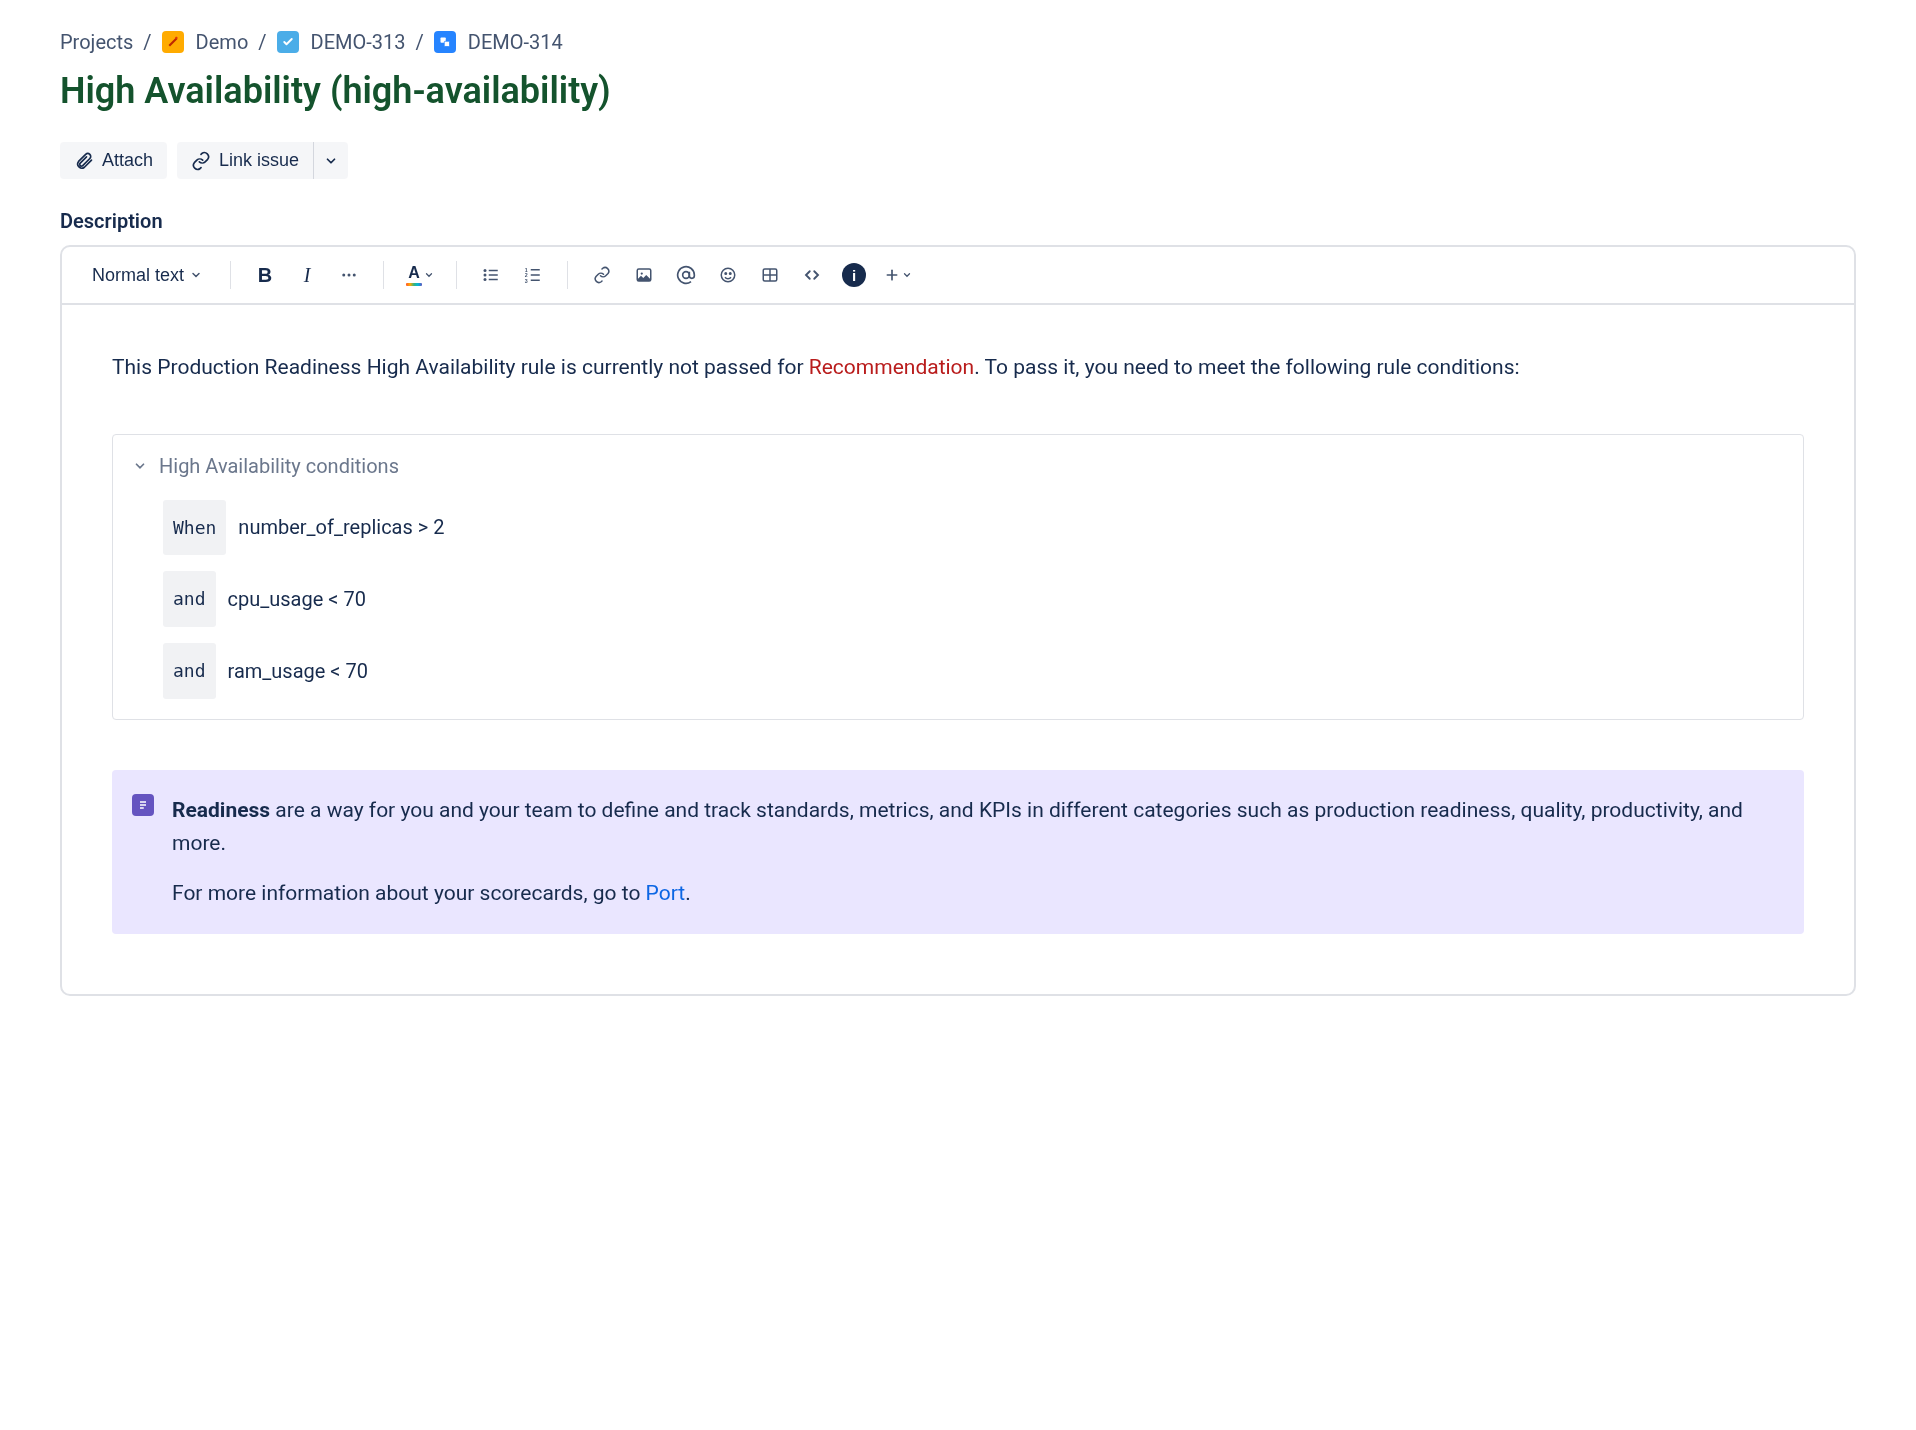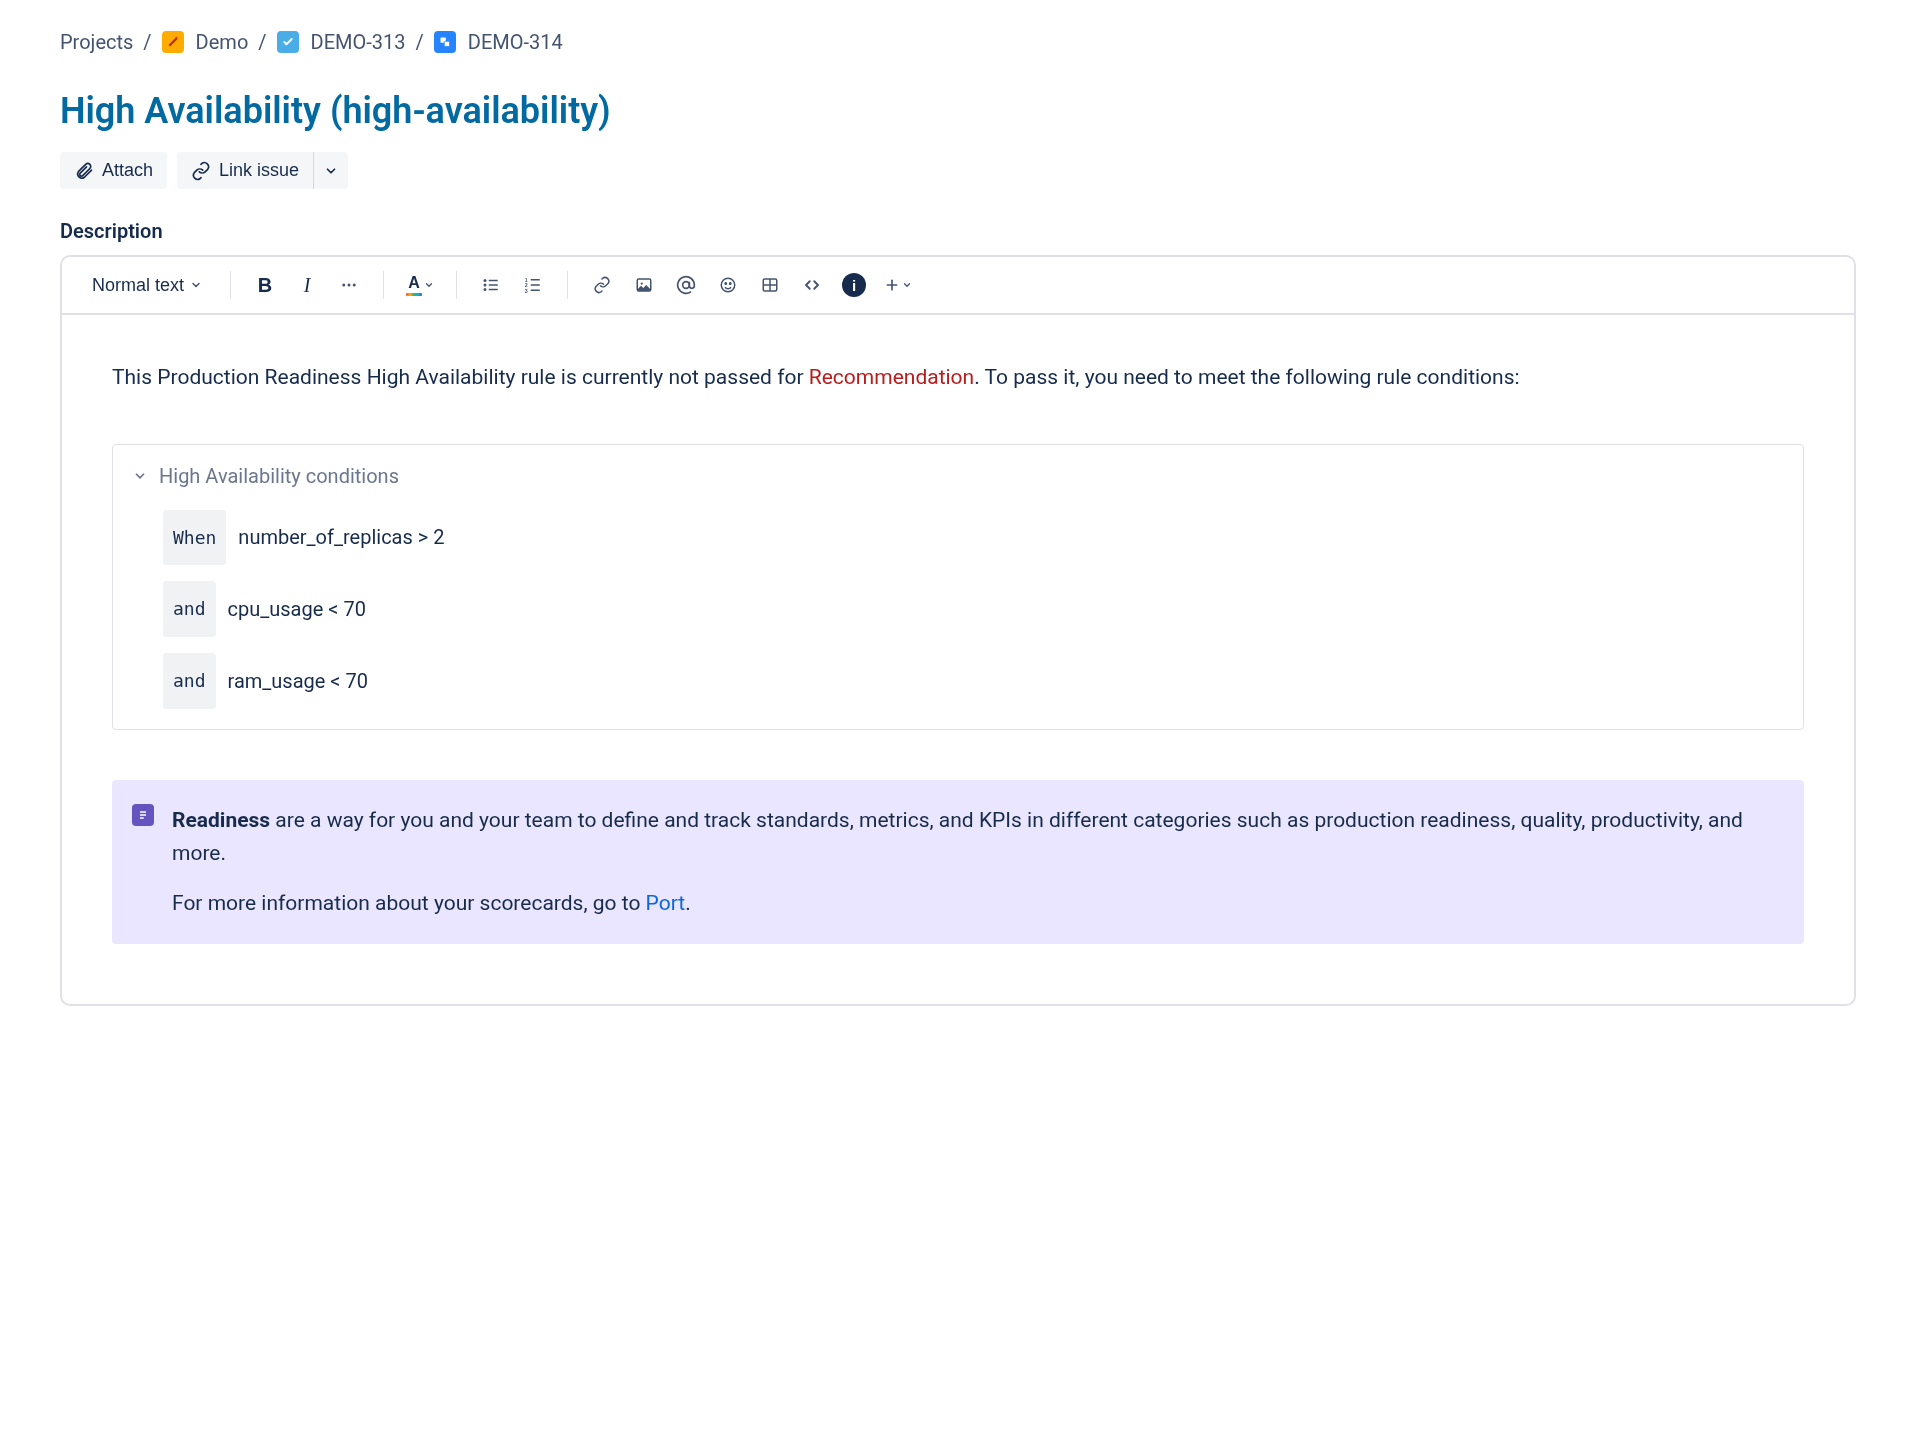--- a/index.html
+++ b/index.html
@@ -9,40 +9,40 @@
     color: #172B4D;
     padding: 30px 60px;
     font-size: 14px;
   }
   .breadcrumb {
     display: flex;
     align-items: flex-start;
     gap: 10px;
     font-size: 20px;
     color: #44546F;
-    margin-bottom: 36px;
+    margin-bottom: 16px;
   }
   .breadcrumb a { color: #44546F; text-decoration: none; cursor: pointer; }
   .breadcrumb .sep { color: #44546F; }
   .crumb-icon {
     display: inline-flex;
     width: 22px;
     height: 22px;
     border-radius: 4px;
     align-items: center;
     justify-content: center;
     margin-right: 6px;
     vertical-align: middle;
   }
   .crumb-item { display: inline-flex; align-items: center; gap: 6px; }
   .issue-title {
     font-size: 36px;
     font-weight: 600;
-    color: #0369a1;
-    margin-bottom: 20px;
+    color: #14532d;
+    margin-bottom: 30px;
   }
   .action-row {
     display: flex;
     gap: 10px;
     margin-bottom: 30px;
   }
   .btn {
     display: inline-flex;
     align-items: center;
     gap: 8px;

